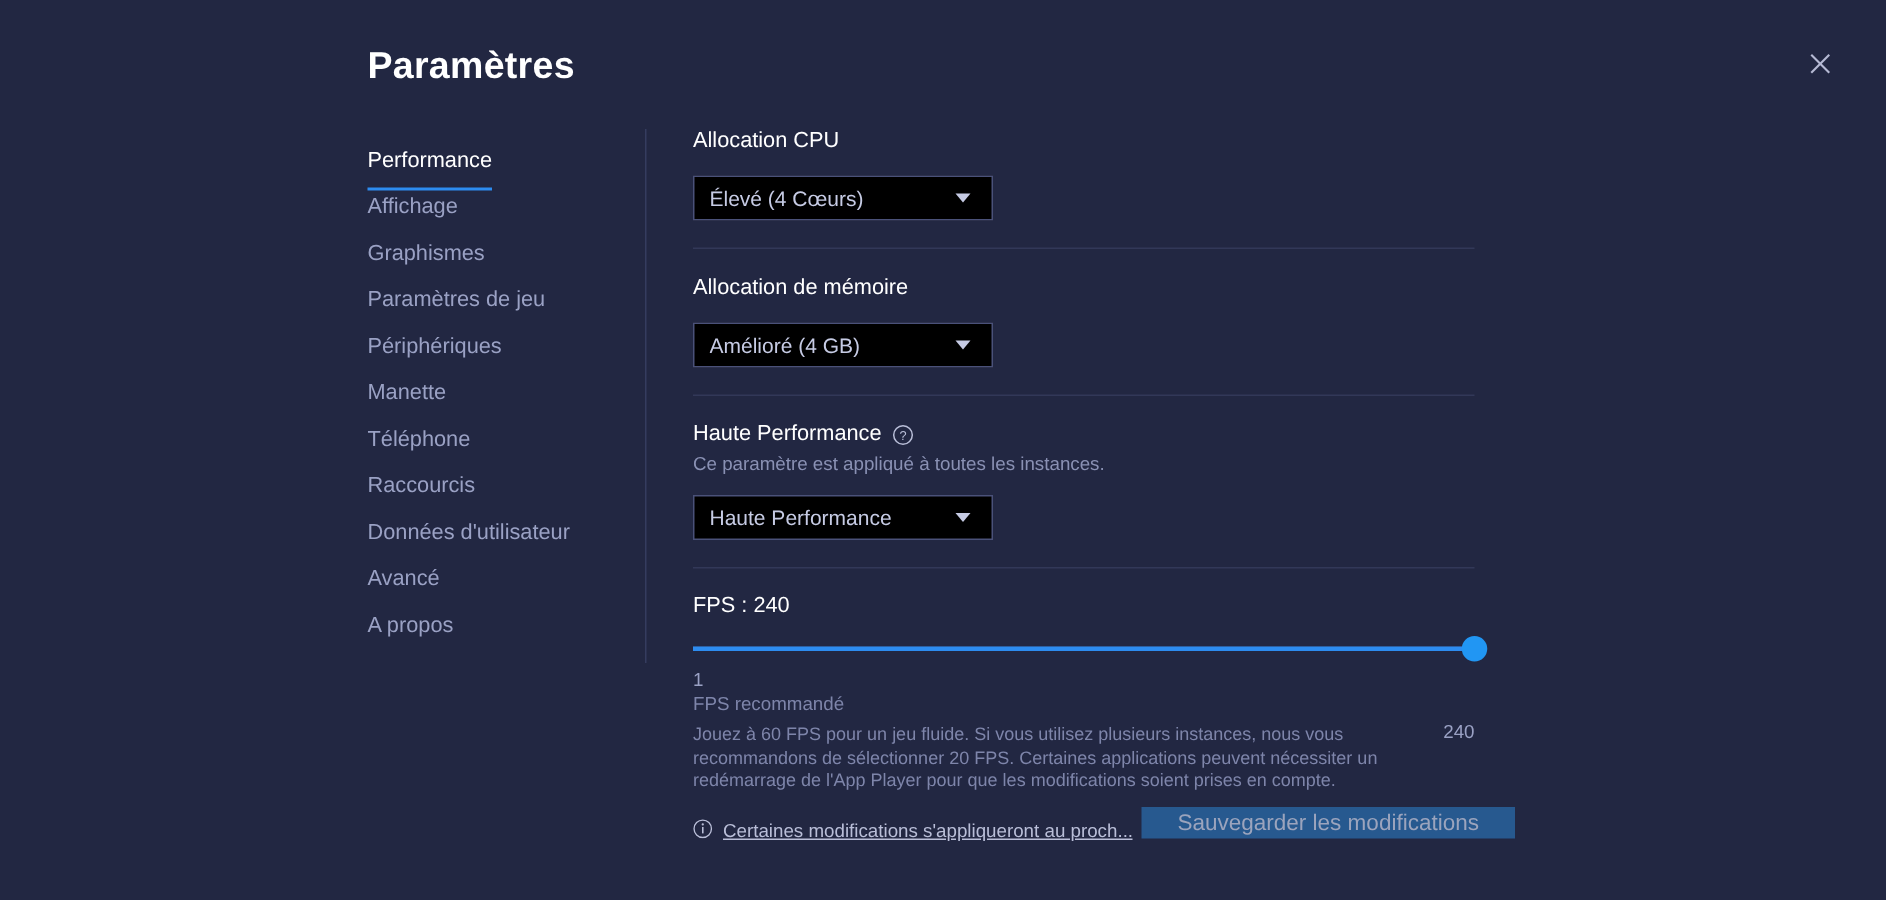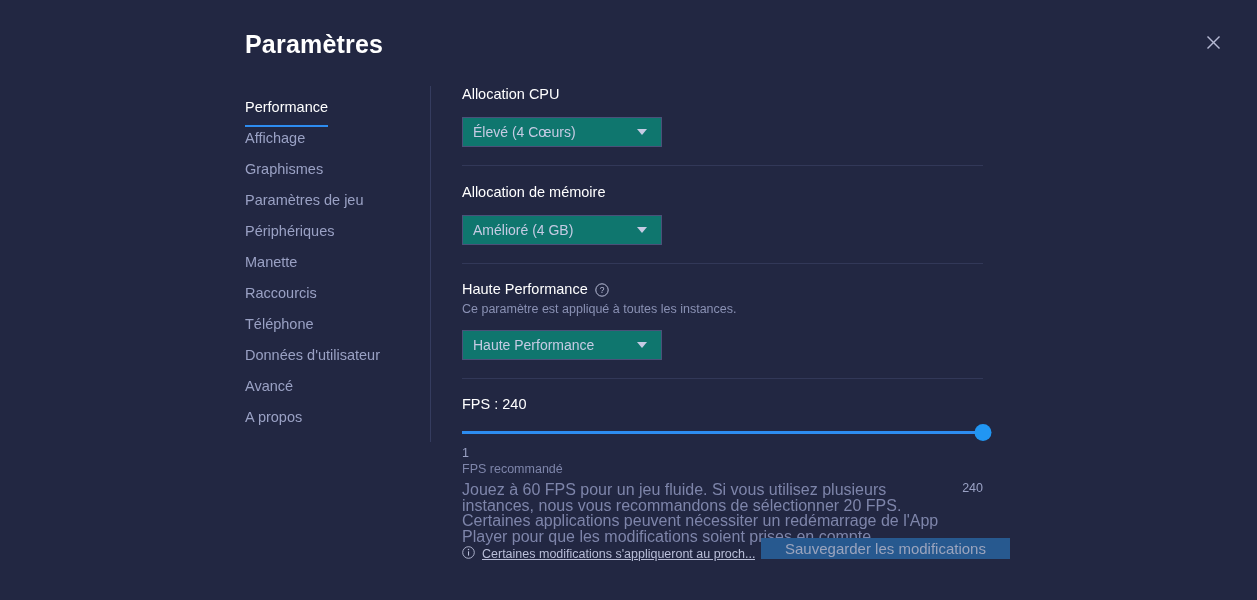--- a/index.html
+++ b/index.html
@@ -106,21 +106,21 @@
   .section-sub {
     font-size: 12.5px;
     color: #8a91b4;
     margin-top: 5px;
   }
 
   .select {
     position: relative;
     width: 200px;
     height: 30px;
-    background: #0f766e;
+    background: #000000;
     border: 1px solid #4a5179;
     box-sizing: border-box;
     display: flex;
     align-items: center;
     padding: 0 10px;
     cursor: pointer;
   }
   .select .value {
     font-size: 14px;
     color: #c6cbe4;
@@ -186,21 +186,21 @@
   .slider-bounds .max {
     position: absolute; right: 0; top: 0;
     font-size: 12.5px; color: #9aa1c4; margin-top: 35px;
   }
 
   .rec-title {
     font-size: 12.5px;
     color: #7e85aa;
   }
   .rec-body {
-    font-size: 16px;
+    font-size: 12px;
     color: #7e85aa;
     line-height: 15.5px;
     margin-top: 6px;
     width: 500px;
   }
 
   
   .footer {
     position: absolute;
     left: 462px;
@@ -255,22 +255,22 @@
 
   <div class="vdivider"></div>
 
   <nav class="sidebar">
     <div class="sidebar-item active"><span class="label">Performance</span></div>
     <div class="sidebar-item"><span class="label">Affichage</span></div>
     <div class="sidebar-item"><span class="label">Graphismes</span></div>
     <div class="sidebar-item"><span class="label">Paramètres de jeu</span></div>
     <div class="sidebar-item"><span class="label">Périphériques</span></div>
     <div class="sidebar-item"><span class="label">Manette</span></div>
+    <div class="sidebar-item"><span class="label">Téléphone</span></div>
     <div class="sidebar-item"><span class="label">Raccourcis</span></div>
-    <div class="sidebar-item"><span class="label">Téléphone</span></div>
     <div class="sidebar-item"><span class="label">Données d'utilisateur</span></div>
     <div class="sidebar-item"><span class="label">Avancé</span></div>
     <div class="sidebar-item"><span class="label">A propos</span></div>
   </nav>
 
   <div class="content">
 
     <div class="section" style="padding-bottom:18px;">
       <div class="section-label">
         <span>Allocation CPU</span>

